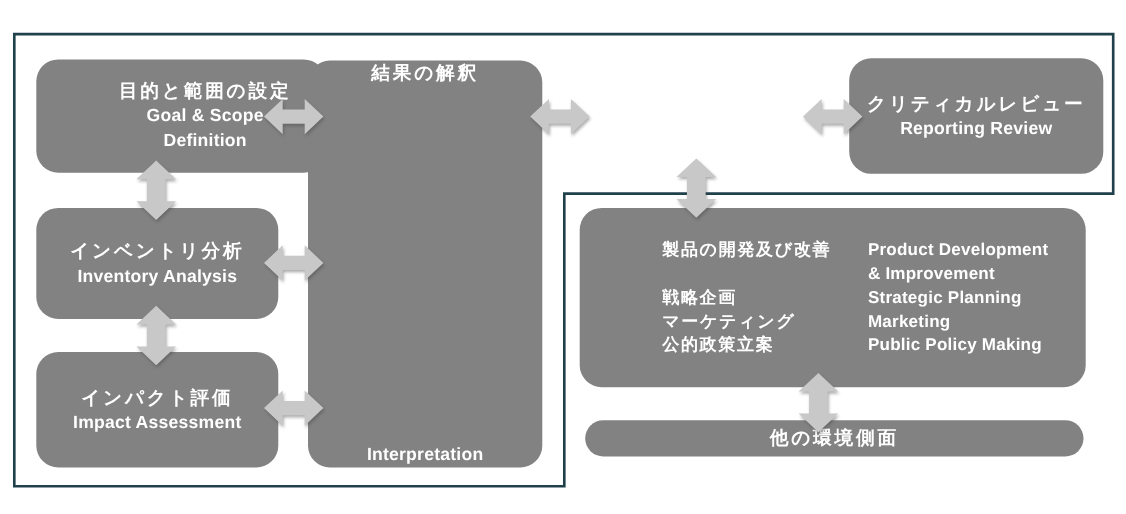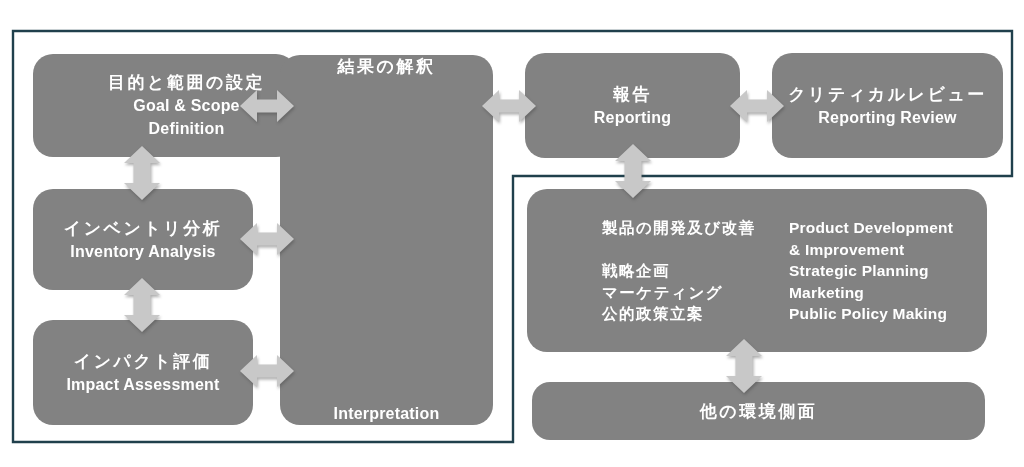--- a/index.html
+++ b/index.html
@@ -69,44 +69,40 @@
   <div class="box" style="left:33px;top:320px;width:220px;height:105px;">
     <div class="jp-line">インパクト評価</div>
     <div class="en-lines">Impact Assessment</div>
   </div>
 
   <div class="box" style="left:280px;top:55px;width:213px;height:370px;justify-content:space-between;">
     <div class="jp-line">結果の解釈</div>
     <div class="en-lines">Interpretation</div>
   </div>
 
-  <div class="box" style="left:525px;top:53px;width:215px;height:105px;">
-    <div class="jp-line">報告</div>
-    <div class="en-lines">Reporting</div>
-  </div>
 
   <div class="box" style="left:772px;top:53px;width:231px;height:105px;">
     <div class="jp-line">クリティカルレビュー</div>
     <div class="en-lines">Reporting Review</div>
   </div>
 
   <div class="box box-app" style="left:527px;top:189px;width:460px;height:163px;justify-content:center;">
     <div class="app-col app-col-jp">製品の開発及び改善
 
 戦略企画
 マーケティング
 公的政策立案</div>
     <div class="app-col app-col-en">Product Development
 &amp; Improvement
 Strategic Planning
 Marketing
 Public Policy Making</div>
   </div>
 
-  <div class="box box-other" style="left:532px;top:382px;width:453px;height:58px;border-radius:18px;">
+  <div class="box box-other" style="left:532px;top:382px;width:453px;height:33px;border-radius:18px;">
     <div class="jp-line">他の環境側面</div>
   </div>
 
   <div id="arrow-layer">
       <div class="arrow" style="left: 239px; top: 87px;">
         <svg width="56" height="38" viewBox="0 0 56 38">
           <polygon points="1,19 18,3 18,12.5 38,12.5 38,3 55,19 38,35 38,25.5 18,25.5 18,35"></polygon>
         </svg>
       </div>
       <div class="arrow" style="left: 239px; top: 220px;">

